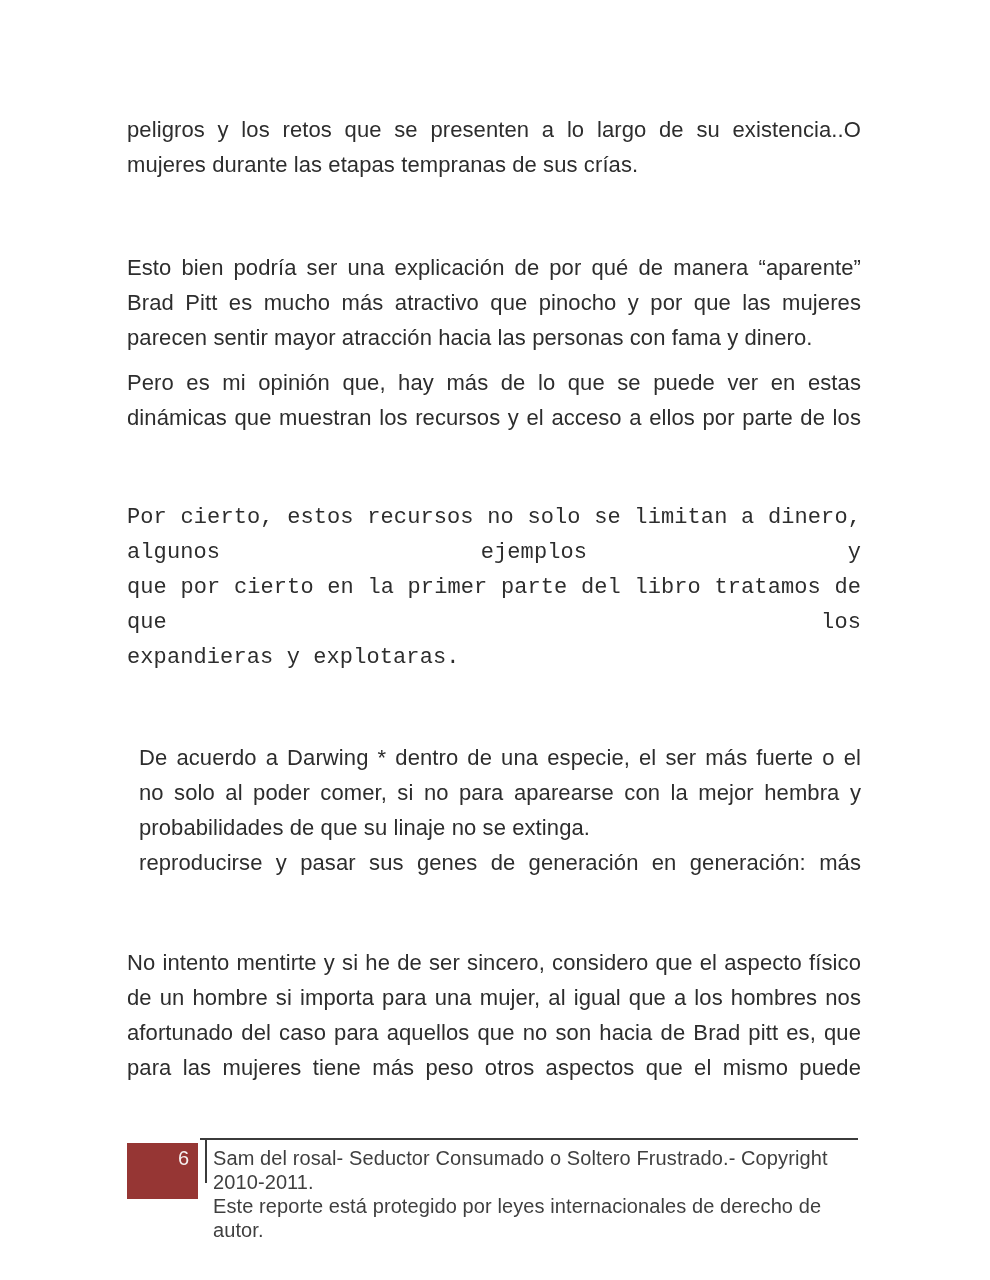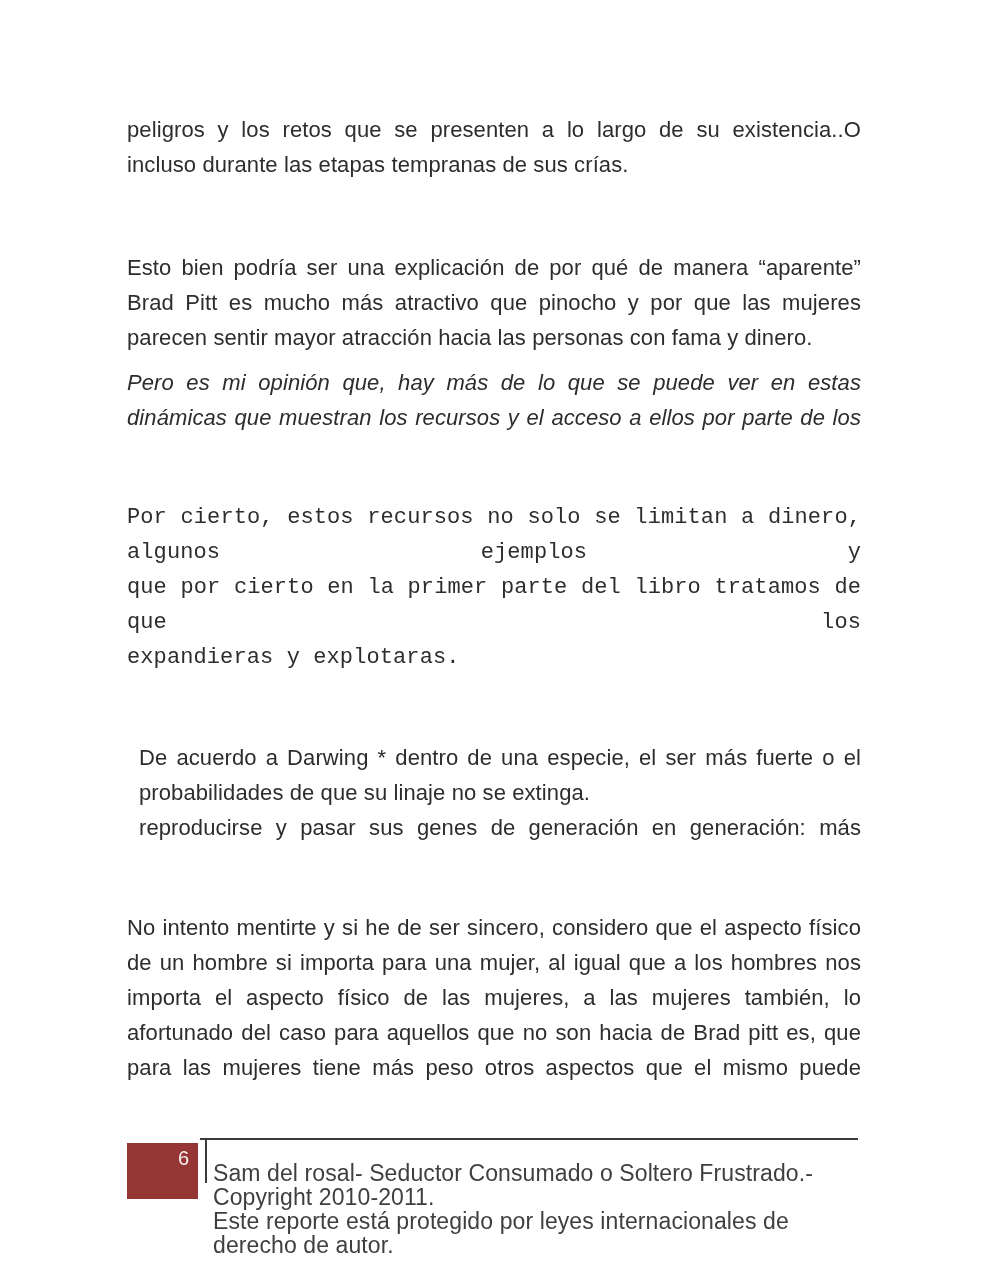--- a/index.html
+++ b/index.html
@@ -23,21 +23,21 @@
     width: 734px;
     color: var(--body-text, #2d2d2d);
     font-size: 22px;
     line-height: 35px;
     font-weight: 400;
     letter-spacing: 0.1px;
   }
   .para { margin: 0; }
   .para:nth-child(1) { margin-bottom: 68px; }
   .para:nth-child(2) { margin-bottom: 10px; margin-top: 32px; }
-  .para:nth-child(3) { margin-bottom: 65px; font-style: italic; }
+  .para:nth-child(3) { margin-bottom: 65px; }
   .para:nth-child(4) { margin-bottom: 65px; font-family: Liberation Mono, monospace; }
   .para:nth-child(5) { margin-bottom: 65px; margin-left: 12px; }
   .pline {
     text-align: justify;
     text-align-last: justify;
     white-space: normal;
   }
   .pline.last { text-align-last: left; }
 
   
@@ -63,60 +63,59 @@
     text-align: right;
     color: var(--page-num, #f5efef);
     font-size: 20px;
     line-height: 24px;
   }
   .footer-text {
     position: absolute;
     left: 213px; top: 1146px;
     width: 660px;
     color: var(--footer-text, #3f3f3f);
-    font-size: 23px;
+    font-size: 20px;
     line-height: 24px;
     letter-spacing: 0.1px;
-    margin-top: 15px;
   }
 </style>
 </head>
 <body>
 
 <div class="page">
 
   <main class="body-text">
 
   <div class="para">
         <div class="pline">peligros y los retos que se presenten a lo largo de su existencia..O</div>
-        <div class="pline last">incluso durante las etapas tempranas de sus crías.</div>
+        <div class="pline last">mujeres durante las etapas tempranas de sus crías.</div>
       </div>
       <div class="para">
         <div class="pline">Esto bien podría ser una explicación de por qué de manera “aparente”</div>
         <div class="pline">Brad Pitt es mucho más atractivo que pinocho y por que las mujeres</div>
         <div class="pline last">parecen sentir mayor atracción hacia las personas con fama y dinero.</div>
       </div>
       <div class="para">
         <div class="pline">Pero es mi opinión que, hay más de lo que se puede ver en estas</div>
         <div class="pline">dinámicas que muestran los recursos y el acceso a ellos por parte de los</div>
       </div>
       <div class="para">
         <div class="pline">Por cierto, estos recursos no solo se limitan a dinero, algunos ejemplos y</div>
         <div class="pline">que por cierto en la primer parte del libro tratamos de que los</div>
         <div class="pline last">expandieras y explotaras.</div>
       </div>
       <div class="para">
         <div class="pline">De acuerdo a Darwing * dentro de una especie, el ser más fuerte o el</div>
+        <div class="pline">no solo al poder comer, si no para aparearse con la mejor hembra y</div>
         <div class="pline last">probabilidades de que su linaje no se extinga.</div>
         <div class="pline">reproducirse y pasar sus genes de generación en generación: más</div>
       </div>
       <div class="para">
         <div class="pline">No intento mentirte y si he de ser sincero, considero que el aspecto físico</div>
         <div class="pline">de un hombre  si importa para una mujer, al igual que a los hombres nos</div>
-        <div class="pline">importa el aspecto físico de las mujeres, a las mujeres también, lo</div>
         <div class="pline">afortunado del caso para aquellos que no son hacia de Brad pitt es, que</div>
         <div class="pline">para las mujeres tiene más peso otros aspectos que el mismo puede</div>
       </div>
     </main>
 
   <div class="footer-rule"></div>
 
   <div class="page-number-box">
     <span>6</span>
   </div>

